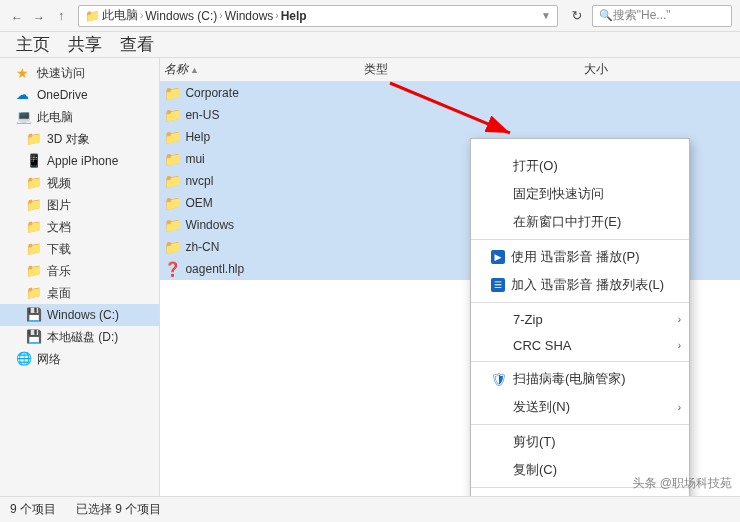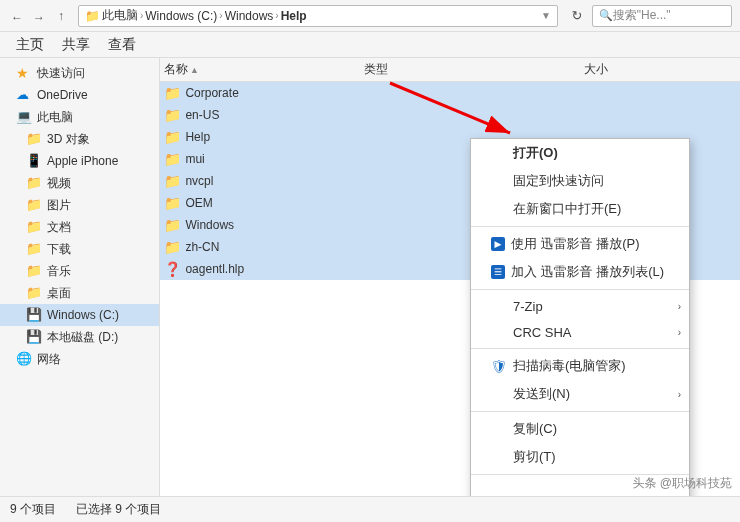--- a/index.html
+++ b/index.html
@@ -125,21 +125,21 @@
     .column-headers {
       display: flex;
       align-items: center;
       height: 24px;
       background: #f5f5f5;
       border-bottom: 1px solid #ddd;
       padding: 0 4px;
       font-size: 12px;
       color: #333;
     }
-    .col-name { width: 200px; display: flex; align-items: center; gap: 2px; cursor: pointer; }
+    .col-name { width: 200px; display: flex; align-items: center; gap: 2px; cursor: pointer; font-style: italic; }
     .col-date { width: 140px; cursor: pointer; }
     .col-type { width: 100px; cursor: pointer; }
     .col-size { flex: 1; text-align: center; padding-right: 8px; cursor: pointer; }
 
     
     .file-rows {
       overflow-y: auto;
       height: calc(100% - 24px);
     }
     .file-row {
@@ -188,21 +188,21 @@
       gap: 2px;
     }
     .toolbar-btn {
       height: 22px;
       padding: 0 8px;
       display: flex;
       align-items: center;
       gap: 3px;
       cursor: pointer;
       border-radius: 2px;
-      font-size: 14px;
+      font-size: 17px;
       color: #333;
     }
 
     
     .context-menu {
       position: absolute;
       top: 80px;
       left: 310px;
       width: 220px;
       background: white;
@@ -214,21 +214,21 @@
     .ctx-item {
       display: flex;
       align-items: center;
       padding: 5px 20px;
       cursor: pointer;
       gap: 6px;
       color: #333;
       position: relative;
       min-height: 26px;
     }
-    .ctx-item.bold { font-weight: bold; }
+    .ctx-item.bold { font-weight: normal; margin-top: 13px; }
     .ctx-divider { height: 1px; background: #ddd; margin: 3px 0; }
     .ctx-arrow {
       position: absolute;
       right: 8px;
       font-size: 10px;
       color: #555;
     }
     .ctx-icon {
       width: 16px;
       height: 16px;
@@ -514,25 +514,25 @@
         <span>扫描病毒(电脑管家)</span>
       </div>
       <div class="ctx-item">
         <span class="ctx-icon"></span>
         <span>发送到(N)</span>
         <span class="ctx-arrow">›</span>
       </div>
       <div class="ctx-divider"></div>
       <div class="ctx-item">
         <span class="ctx-icon"></span>
+        <span>剪切(T)</span>
+      </div>
+      <div class="ctx-item">
+        <span class="ctx-icon"></span>
         <span>复制(C)</span>
-      </div>
-      <div class="ctx-item">
-        <span class="ctx-icon"></span>
-        <span>剪切(T)</span>
       </div>
       <div class="ctx-divider"></div>
       <div class="ctx-item">
         <span class="ctx-icon"></span>
       </div>
 
     </div>
 
     <div class="red-arrow">
       <svg width="160" height="70" viewBox="0 0 160 70">

